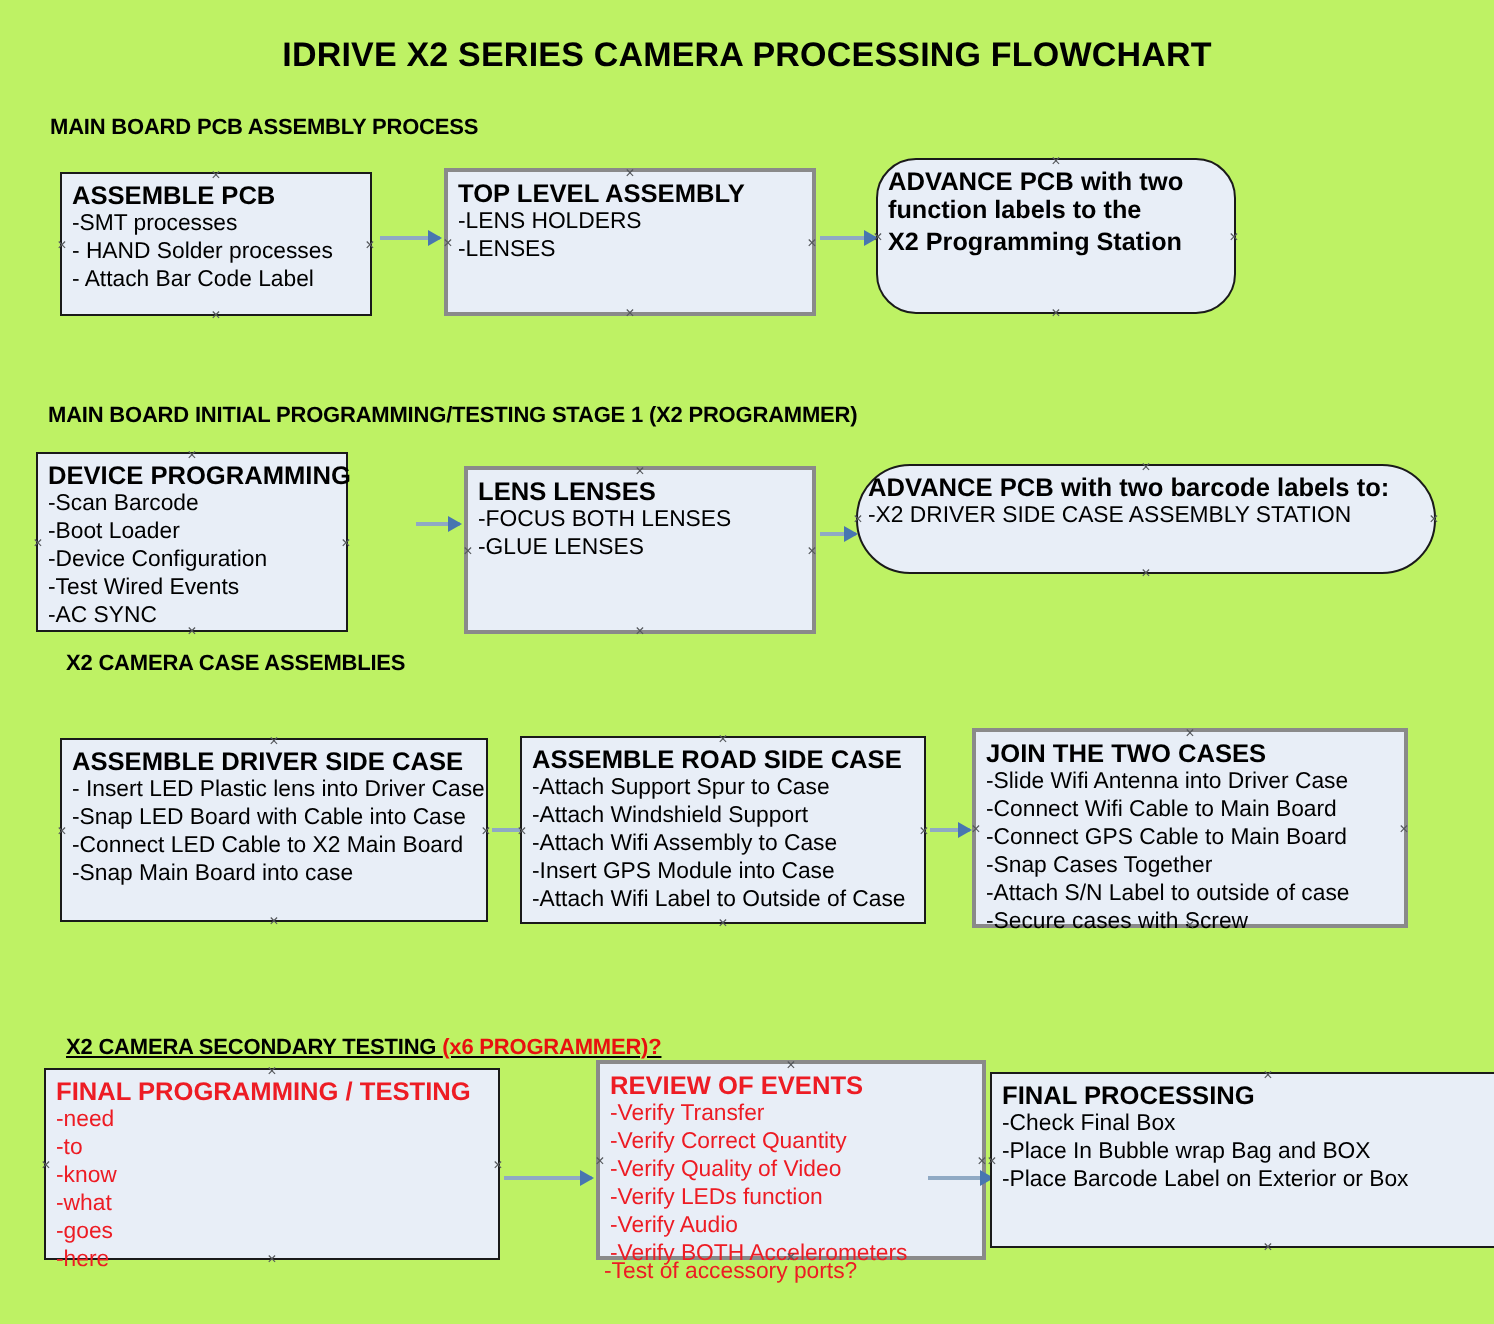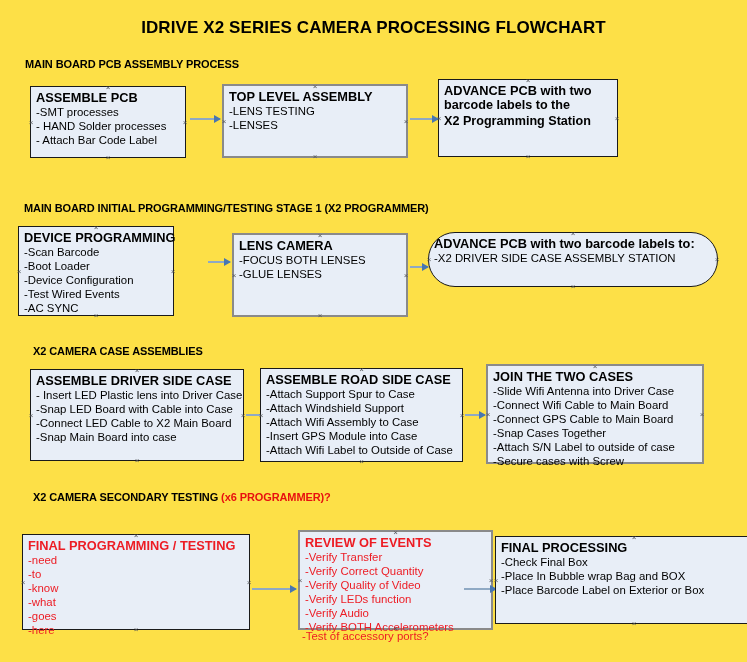--- a/index.html
+++ b/index.html
@@ -9,21 +9,21 @@
     background: #ffffff;
   }
   body {
     font-family: "Liberation Sans", sans-serif;
     color: #000000;
   }
   #canvas {
     position: relative;
     width: 747px;
     height: 662px;
-    background: #fde047;
+    background: #bef264;
     overflow: hidden;
   }
   .doc-title {
     position: absolute;
     left: 0;
     top: 18px;
     width: 747px;
     text-align: center;
     font-size: 17px;
     font-weight: bold;
@@ -138,33 +138,33 @@
     <span class="handle" style="left:50%; top:0;"></span>
     <span class="handle" style="left:50%; top:100%;"></span>
     <span class="handle" style="left:0; top:50%;"></span>
     <span class="handle" style="left:100%; top:50%;"></span>
   </div>
 
   <div class="arrow" style="left:190px; top:118px; width:30px;"></div>
 
   <div class="node border-gray" style="left:222px; top:84px; width:186px; height:74px;">
     <div class="node-title">TOP LEVEL ASSEMBLY</div>
-    <div class="node-line">-LENS TESTING</div>
+    <div class="node-line">-LENS HOLDERS</div>
     <div class="node-line">-LENSES</div>
     <span class="handle" style="left:50%; top:0;"></span>
     <span class="handle" style="left:50%; top:100%;"></span>
     <span class="handle" style="left:0; top:50%;"></span>
     <span class="handle" style="left:100%; top:50%;"></span>
   </div>
 
   <div class="arrow" style="left:410px; top:118px; width:28px;"></div>
 
-  <div class="node border-black" style="left:438px; top:79px; width:180px; height:78px;">
+  <div class="node border-black" style="left:438px; top:79px; width:180px; height:78px;border-radius:20px;">
     <div class="node-title">ADVANCE PCB with two</div>
-    <div class="node-line bold">barcode labels to the</div>
+    <div class="node-line bold">function labels to the</div>
     <div class="node-line bold"> X2 Programming Station</div>
     <span class="handle" style="left:50%; top:0;"></span>
     <span class="handle" style="left:50%; top:100%;"></span>
     <span class="handle" style="left:0; top:50%;"></span>
     <span class="handle" style="left:100%; top:50%;"></span>
   </div>
 
   <div class="section-header" style="left:24px; top:202px;">
     <span>MAIN BOARD INITIAL PROGRAMMING/TESTING STAGE 1 (X2 PROGRAMMER)</span>
   </div>
@@ -178,41 +178,41 @@
     <div class="node-line">-AC SYNC</div>
     <span class="handle" style="left:50%; top:0;"></span>
     <span class="handle" style="left:50%; top:100%;"></span>
     <span class="handle" style="left:0; top:50%;"></span>
     <span class="handle" style="left:100%; top:50%;"></span>
   </div>
 
   <div class="arrow" style="left:208px; top:261px; width:22px;"></div>
 
   <div class="node border-gray" style="left:232px; top:233px; width:176px; height:84px;">
-    <div class="node-title">LENS CAMERA</div>
+    <div class="node-title">LENS LENSES</div>
     <div class="node-line">-FOCUS BOTH LENSES</div>
     <div class="node-line">-GLUE LENSES</div>
     <span class="handle" style="left:50%; top:0;"></span>
     <span class="handle" style="left:50%; top:100%;"></span>
     <span class="handle" style="left:0; top:50%;"></span>
     <span class="handle" style="left:100%; top:50%;"></span>
   </div>
 
   <div class="arrow" style="left:410px; top:266px; width:18px;"></div>
 
   <div class="node border-black" style="left:428px; top:232px; width:290px; height:55px;border-radius:27px;">
     <div class="node-title">ADVANCE PCB with two barcode labels to:</div>
     <div class="node-line">-X2 DRIVER  SIDE  CASE  ASSEMBLY STATION</div>
     <span class="handle" style="left:50%; top:0;"></span>
     <span class="handle" style="left:50%; top:100%;"></span>
     <span class="handle" style="left:0; top:50%;"></span>
     <span class="handle" style="left:100%; top:50%;"></span>
   </div>
 
-  <div class="section-header" style="left:33px; top:345px;">
+  <div class="section-header" style="left:33px; top:326px;">
     <span>X2 CAMERA CASE ASSEMBLIES</span>
   </div>
 
   <div class="node border-black" style="left:30px; top:369px; width:214px; height:92px;">
     <div class="node-title">ASSEMBLE DRIVER SIDE CASE</div>
     <div class="node-line">- Insert LED Plastic lens into Driver Case</div>
     <div class="node-line">-Snap LED Board with Cable into Case</div>
     <div class="node-line">-Connect LED Cable to X2 Main Board</div>
     <div class="node-line">-Snap Main Board into case</div>
     <span class="handle" style="left:50%; top:0;"></span>
@@ -245,21 +245,21 @@
     <div class="node-line">-Connect GPS Cable to Main Board</div>
     <div class="node-line">-Snap Cases Together</div>
     <div class="node-line">-Attach S/N Label to outside of case</div>
     <div class="node-line">-Secure cases with Screw</div>
     <span class="handle" style="left:50%; top:0;"></span>
     <span class="handle" style="left:50%; top:100%;"></span>
     <span class="handle" style="left:0; top:50%;"></span>
     <span class="handle" style="left:100%; top:50%;"></span>
   </div>
 
-  <div class="section-header" style="left:33px; top:491px;">
+  <div class="section-header" style="left:33px; top:518px;text-decoration:underline;">
     <span>X2 CAMERA SECONDARY TESTING </span><span class="accent">(x6 PROGRAMMER)?</span>
   </div>
 
   <div class="node border-black red" style="left:22px; top:534px; width:228px; height:96px;">
     <div class="node-title">FINAL PROGRAMMING / TESTING</div>
     <div class="node-line">-need</div>
     <div class="node-line">-to</div>
     <div class="node-line">-know</div>
     <div class="node-line">-what</div>
     <div class="node-line">-goes</div>

